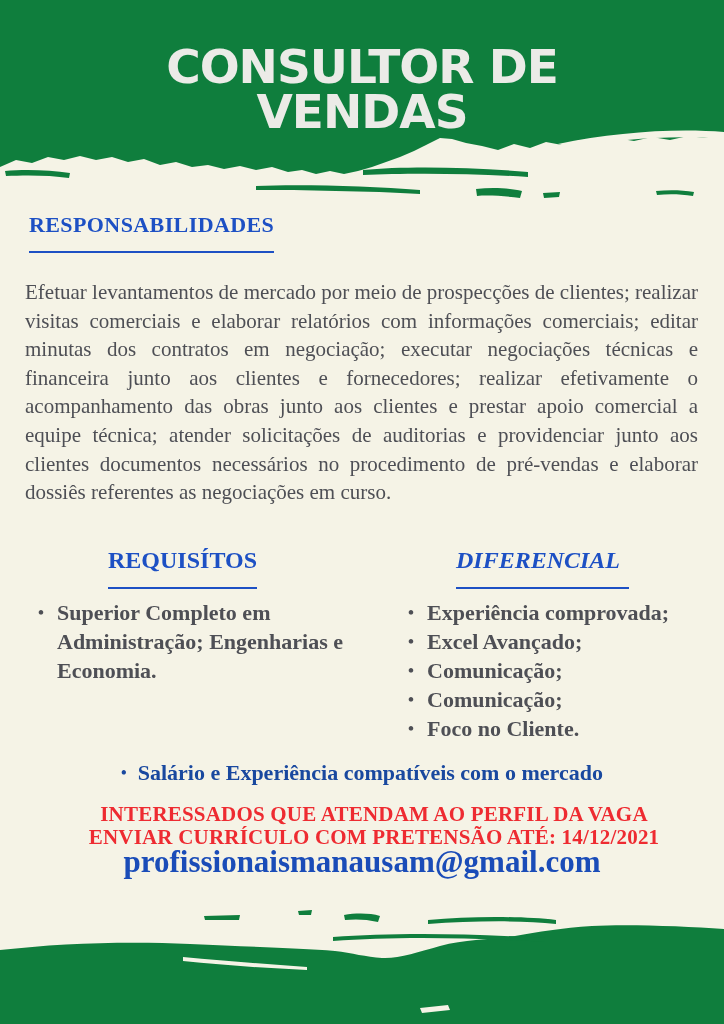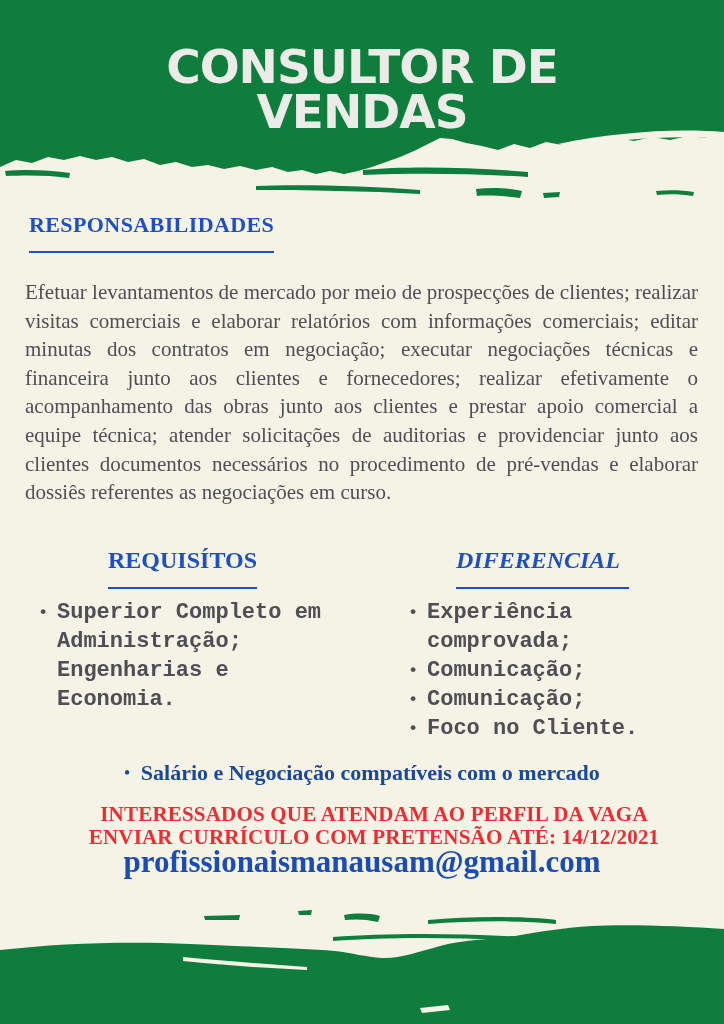--- a/index.html
+++ b/index.html
@@ -37,21 +37,21 @@
   }
 
   .col-heading-wrap{position:absolute;top:547px;width:315px;text-align:center;font-size:24px;}
   #req-heading-wrap{left:25px;}
   #diff-heading-wrap{left:385px;font-style:italic;}
 
   ul.bullets{
     list-style:none;margin:0;padding:0;position:absolute;
     font-size:22px;font-weight:bold;color:#4e4f55;line-height:29px;
   }
-  ul.bullets li{position:relative;padding-left:19px;font-family:Liberation Mono, monospace;}
+  ul.bullets li{position:relative;padding-left:19px;}
   ul.bullets li::before{
     content:"\2022";position:absolute;left:0;top:0;font-size:17px;
   }
   #req-list{left:38px;top:598px;width:322px;}
   #diff-list{left:408px;top:598px;width:300px;}
 
   #salary-note{
     position:absolute;left:0;top:760px;width:724px;text-align:center;
     color:#19489f;font-weight:bold;font-size:22px;
   }
@@ -119,25 +119,26 @@
 <div id="diff-heading-wrap" class="col-heading-wrap blue-heading">
   <span class="underlined pad-right">DIFERENCIAL</span>
 </div>
 
 <ul id="req-list" class="bullets">
   <li>Superior Completo em Administração; Engenharias e Economia.</li>
 </ul>
 
 <ul id="diff-list" class="bullets">
   <li>Experiência comprovada;</li>
+  <li>Excel Avançado;</li>
   <li>Comunicação;</li>
   <li>Comunicação;</li>
   <li>Foco no Cliente.</li>
 </ul>
 
-<div id="salary-note">Salário e Negociação compatíveis com o mercado</div>
+<div id="salary-note">Salário e Experiência compatíveis com o mercado</div>
 
 <div id="cta-block">
   <div>INTERESSADOS QUE ATENDAM AO PERFIL DA VAGA</div>
   <div>ENVIAR CURRÍCULO COM PRETENSÃO ATÉ: 14/12/2021</div>
 </div>
 
 <a id="contact-email">profissionaismanausam@gmail.com</a>
 
 </body></html>

